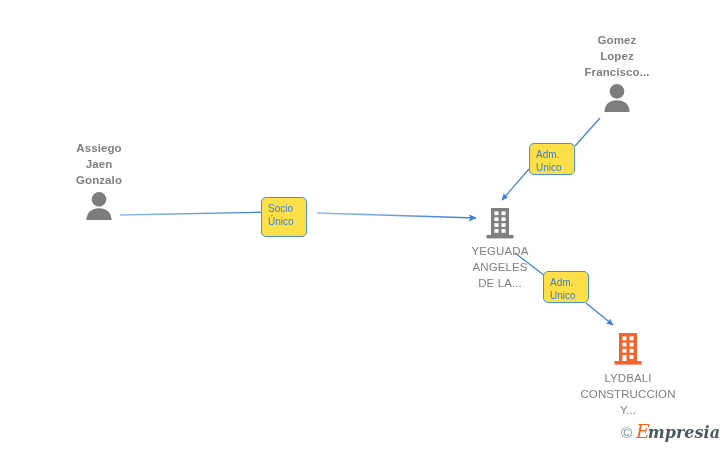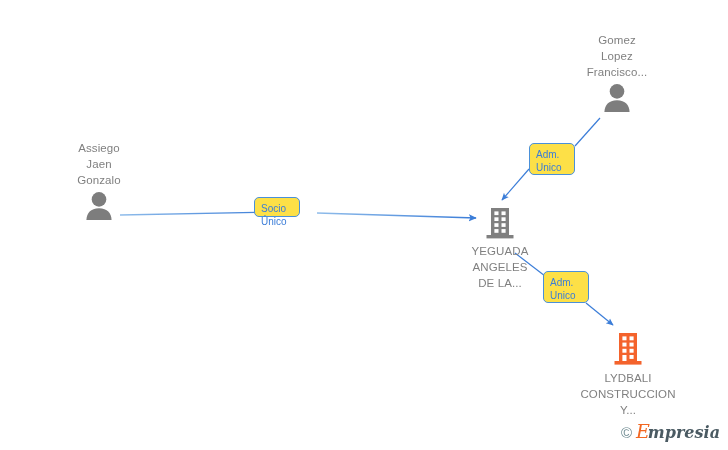--- a/index.html
+++ b/index.html
@@ -52,20 +52,21 @@
     font-size: 11.5px;
     line-height: 16px;
     color: #808080;
     letter-spacing: 0.1px;
     white-space: pre-line;
   }
 
   .node-label.above {
     margin-top: 0;
     margin-bottom: 3px;
+    font-weight: bold;
   }
 
   
   .rel-box {
     position: absolute;
     box-sizing: border-box;
     background: #fde047;
     border: 1px solid #4a90d9;
     border-radius: 5px;
     color: #3b7dd8;
@@ -198,21 +199,21 @@
       <rect x="10.4" y="17.2" width="4.1" height="3.7" fill="#ffffff"></rect>
       <rect x="17.5" y="17.2" width="4.1" height="3.7" fill="#ffffff"></rect>
       <rect x="10.4" y="23.1" width="4.1" height="3.7" fill="#ffffff"></rect>
       <rect x="17.5" y="23.1" width="4.1" height="3.7" fill="#ffffff"></rect>
     </svg>
     <span class="node-label">YEGUADA
 ANGELES
 DE LA...</span>
   </div>
 
-  <div class="rel-box" style="left:254px; top:197px; width:46px; height:20px;">Socio
+  <div class="rel-box" style="left:261px; top:197px; width:46px; height:40px;">Socio
 Único</div>
 
   <div class="rel-box" style="left:529px; top:143px; width:46px; height:32px;">Adm.
 Unico</div>
 
   <div class="rel-box" style="left:543px; top:271px; width:46px; height:32px;">Adm.
 Unico</div>
 
   <div id="watermark">
     <span class="wm-copy">©</span>

